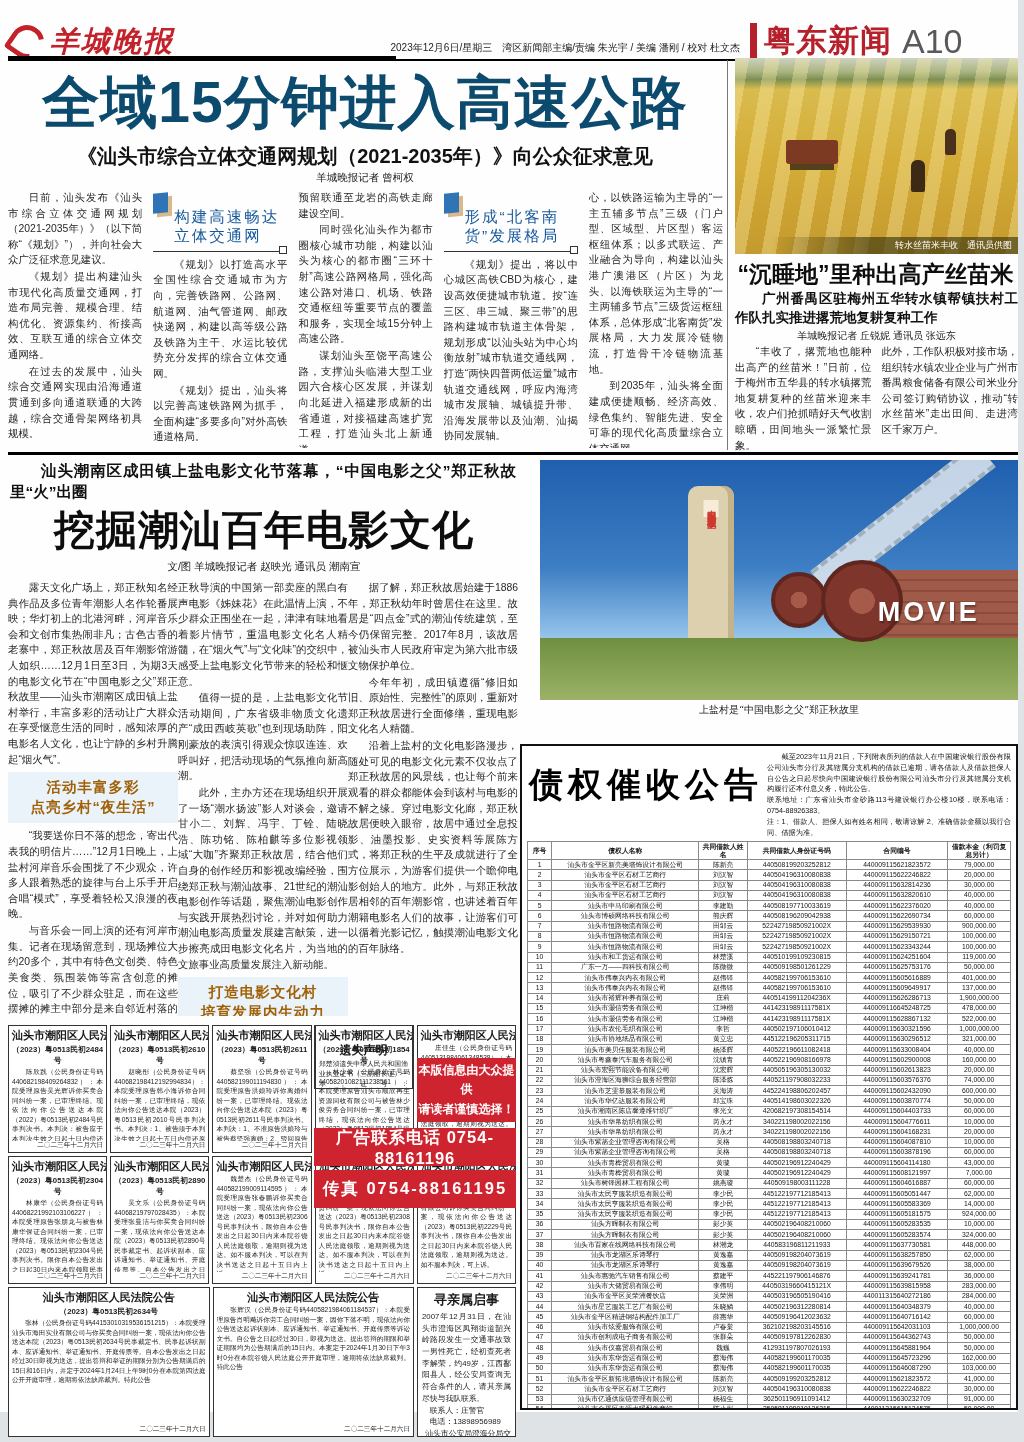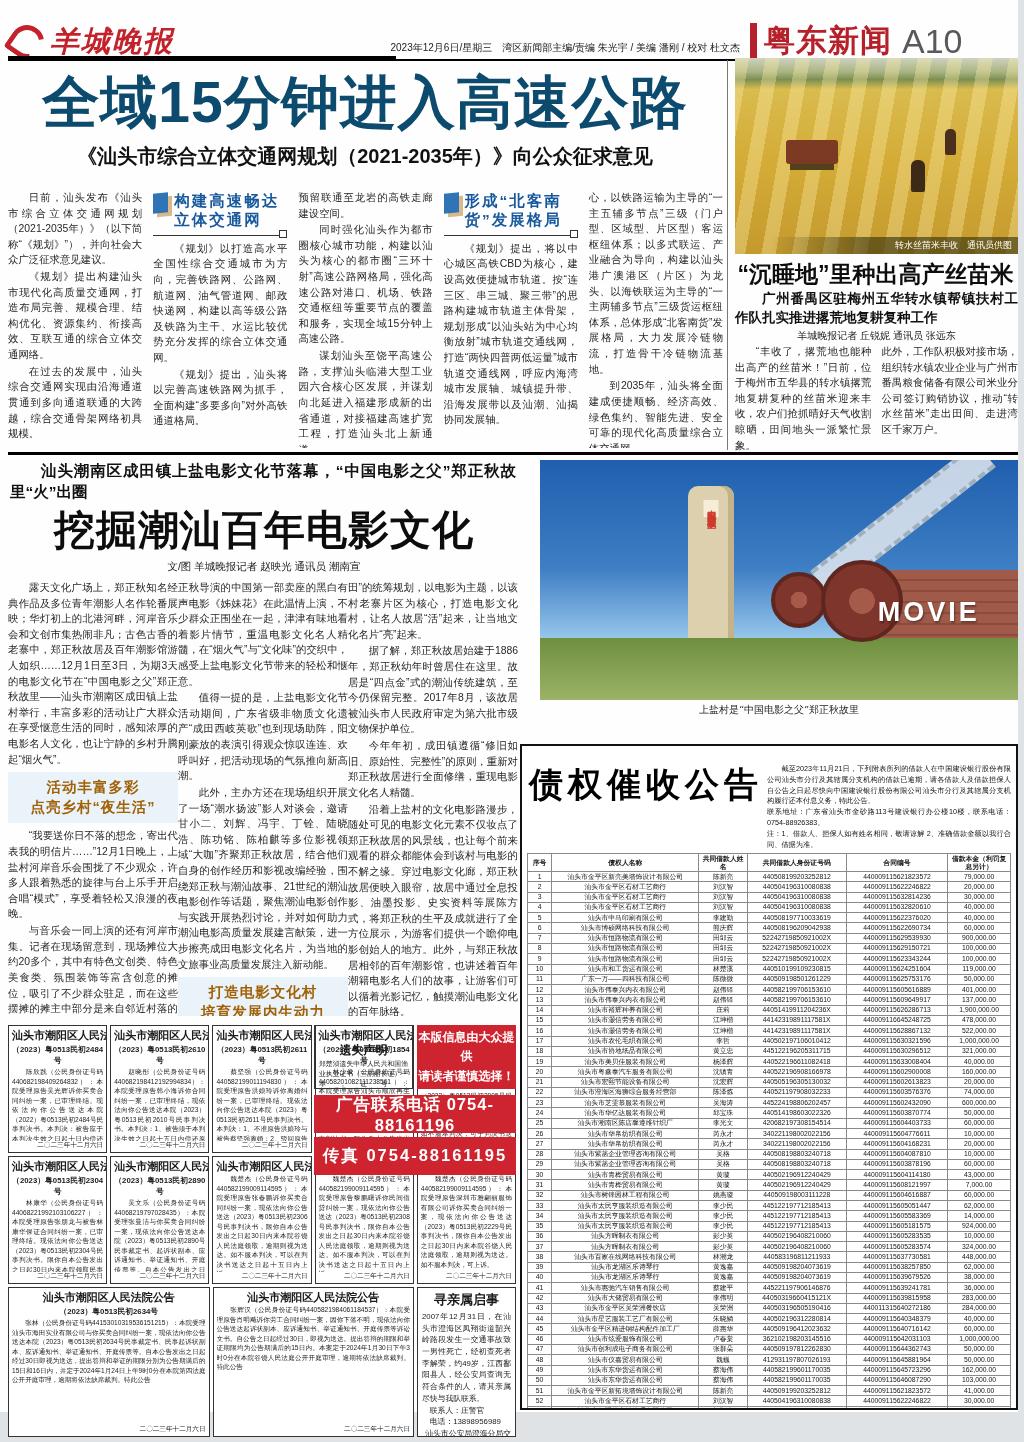--- a/index.html
+++ b/index.html
@@ -31,21 +31,21 @@
   .lead-cols{left:8px;top:190px;width:715px;height:258px;gap:11px;}
   .col{flex:1;overflow:hidden;}
   .bodytext p{margin:0 0 1px 0;text-indent:2em;font-size:10.4px;line-height:1.5;
               text-align:justify;color:#262626;}
   .bodytext p.noindent{text-indent:0;}
 
   .lead-subhead{margin:1px 0 5px 0;}
   .sh-row{display:flex;align-items:flex-start;}
   .book-icon{width:15px;height:20px;background:#2f74b5;display:inline-block;margin:2px 6px 0 0;
              transform:skewY(-6deg);box-shadow:4px 4px 0 #d9b98a;flex:0 0 auto;}
-  .sh-text{font-size:15.5px;font-weight:700;color:#17599c;line-height:1.25;letter-spacing:2px;}
+  .sh-text{font-size:15.5px;font-weight:400;color:#17599c;line-height:1.25;letter-spacing:2px;margin-top:16px;}
   .sh-rule{border-bottom:1px solid #333;position:relative;margin-top:4px;height:1px;}
   .sh-square{position:absolute;right:0;bottom:-3px;width:6px;height:6px;border:1px solid #333;background:#fff;}
 
   .v-divider{left:727px;top:60px;width:1px;height:390px;background:#777;}
 
   
   .rice-photo{left:735px;top:58px;width:283px;height:196px;overflow:hidden;
               background:linear-gradient(to bottom,#cdd2c0 0%,#aab481 7%,#7c8f52 11%,#d9bb4e 16%,#d3ab36 55%,#c49a2e 100%);}
   .rice-stripes{position:absolute;inset:0;
      background:repeating-linear-gradient(100deg,rgba(255,238,170,.35) 0 14px,rgba(0,0,0,0) 14px 30px);}
@@ -97,21 +97,21 @@
                  text-shadow:1px 2px 2px rgba(0,0,0,.35);}
   .movie-caption{left:540px;top:703px;width:478px;text-align:center;font-size:10px;color:#222;
                  font-family:"DejaVu Serif",serif;}
 
   
   .debt{left:520px;top:744px;width:498px;height:666px;border:2.5px solid #111;background:#fff;
         box-sizing:border-box;padding:4px 5px;overflow:hidden;}
   .debt-head{display:flex;align-items:flex-start;}
   .debt-title{font-size:34px;font-weight:900;letter-spacing:5px;white-space:nowrap;
               margin:12px 4px 4px 2px;color:#000;}
-  .debt-intro{flex:1;font-size:7.2px;line-height:1.5;text-align:justify;color:#111;margin-top:14px;}
+  .debt-intro{flex:1;font-size:7.2px;line-height:1.5;text-align:justify;color:#111;margin-top:2px;}
   .debt-intro p{margin:0;}
   .debt-intro p:first-child{text-indent:2em;}
   table.debt-table{width:100%;border-collapse:collapse;margin-top:3px;table-layout:fixed;}
   .debt-table th,.debt-table td{border:1px solid #8a8a8a;font-size:6.8px;line-height:1.22;
       padding:0.5px 1px;text-align:center;white-space:nowrap;overflow:hidden;color:#151515;}
   .debt-table th{font-weight:bold;white-space:normal;line-height:1.15;}
 
   
   .notices{left:8px;top:1025px;width:508px;height:412px;}
   .nrow{position:absolute;left:0;width:508px;display:flex;gap:3px;}
@@ -131,21 +131,21 @@
   .find-body{font-size:7.8px;line-height:1.5;text-align:justify;color:#222;}
   .find-line{font-size:7.8px;line-height:1.5;text-indent:1em;color:#222;}
   .find-right{font-size:7.8px;line-height:1.5;text-align:right;color:#222;}
 
   .lostbox{position:absolute;left:306px;top:0;width:99px;height:64px;border:1px solid #333;
            box-sizing:border-box;padding:16px 4px;overflow:hidden;}
   .lost-title{font-weight:900;font-size:12px;text-align:center;}
   .lost-body{font-size:6.8px;line-height:1.5;text-align:justify;color:#222;}
 
   .redbox{background:#ce2430;color:#fff;font-weight:900;display:flex;align-items:center;
-          justify-content:center;text-align:center;box-sizing:border-box;}
+          justify-content:center;text-align:center;box-sizing:border-box;margin-top:33px;}
   .infobox{position:absolute;left:409px;top:0;width:99px;height:64px;font-size:12px;line-height:1.6;}
   .adphone{position:absolute;left:306px;top:70px;width:202px;height:38px;font-size:16.5px;letter-spacing:1px;}
   .adfax{position:absolute;left:306px;top:112px;width:202px;height:38px;font-size:16.5px;letter-spacing:2px;}
 </style>
 </head>
 <body>
 
 <div class="page">
 
   <div class="abs logo">
@@ -156,20 +156,21 @@
   <div class="abs bar-thick"></div>
   <div class="abs bar-thin"></div>
   <div class="abs section">
     <span class="section-bar"></span>
     <span class="section-name">粤东新闻</span>
     <span class="section-page">A10</span>
   </div>
 
   <div class="abs lead-headline">全域15分钟进入高速公路</div>
   <div class="abs lead-subtitle">《汕头市综合立体交通网规划（2021-2035年）》向公众征求意见</div>
+  <div class="abs lead-byline">羊城晚报记者 曾柯权</div>
   <div class="abs cols lead-cols bodytext" id="lead-cols">
       <div class="col">
         <p>日前，汕头发布《汕头市综合立体交通网规划（2021-2035年）》（以下简称“《规划》”），并向社会大众广泛征求意见建议。</p>
         <p>《规划》提出构建汕头市现代化高质量交通网，打造布局完善、规模合理、结构优化、资源集约、衔接高效、互联互通的综合立体交通网络。</p>
         <p>在过去的发展中，汕头综合交通网实现由沿海通道贯通到多向通道联通的大跨越，综合交通骨架网络初具规模。</p>
       </div>
       <div class="col">
         <div class="lead-subhead">
           <div class="sh-row">
             <span class="book-icon"></span>
@@ -238,21 +239,20 @@
         <p>“我要送你日不落的想念，寄出代表我的明信片……”12月1日晚上，上盐村河岸音乐会围拢了不少观众，许多人跟着熟悉的旋律与台上乐手开启合唱“模式”，享受着轻松又浪漫的夜晚。</p>
         <p>与音乐会一同上演的还有河岸市集。记者在现场留意到，现场摊位大约20多个，其中有特色文创类、特色美食类、氛围装饰等富含创意的摊位，吸引了不少群众驻足，而在这些摆摊的摊主中部分是来自邻近村落的村民。</p>
       </div>
       <div class="col">
         <p class="noindent">正秋导演的中国第一部卖座的黑白有声电影《姊妹花》在此温情上演，不少群众正围坐在一起，津津有味地看着影片情节，重温电影文化名人精髓，在“烟火气”与“文化味”的交织中，感受上盐电影文化节带来的轻松和惬意。</p>
         <p>值得一提的是，上盐电影文化节活动期间，广东省级非物质文化遗产“成田西岐英歌”也到现场助阵，阳刚豪放的表演引得观众惊叹连连、欢呼叫好，把活动现场的气氛推向新高潮。</p>
         <p>此外，主办方还在现场组织开展了一场“潮水扬波”影人对谈会，邀请甘小二、刘辉、冯宇、丁铨、陆晓浩、陈功铭、陈柏麒等多位影视领域“大咖”齐聚郑正秋故居，结合他们自身的创作经历和影视改编经验，围绕郑正秋与潮汕故事、21世纪的潮汕电影创作等话题，聚焦潮汕电影创作与实践开展热烈讨论，并对如何助力潮汕电影高质量发展建言献策，进一步擦亮成田电影文化名片，为当地的文旅事业高质量发展注入新动能。</p>
         <div class="movie-subhead">打造电影文化村<br>培育发展内生动力</div>
       </div>
       <div class="col">
-        <p class="noindent">田”的统筹规划，以电影为主题，以该村老寨片区为核心，打造电影文化村，让名人故居“活”起来，让当地文化名片“亮”起来。</p>
         <p>据了解，郑正秋故居始建于1886年，郑正秋幼年时曾居住在这里。故居是“四点金”式的潮汕传统建筑，至今仍保留完整。2017年8月，该故居被汕头市人民政府审定为第六批市级文物保护单位。</p>
         <p>今年年初，成田镇遵循“修旧如旧、原始性、完整性”的原则，重新对郑正秋故居进行全面修缮，重现电影文化名人精髓。</p>
         <p>沿着上盐村的文化电影路漫步，随处可见的电影文化元素不仅妆点了郑正秋故居的风景线，也让每个前来观看的群众都能体会到该村与电影的不解之缘。穿过电影文化廊，郑正秋故居便映入眼帘，故居中通过全息投影、油墨投影、史实资料等展陈方式，将郑正秋的生平及成就进行了全方位展示，为游客们提供一个瞻仰电影创始人的地方。此外，与郑正秋故居相邻的百年潮影馆，也讲述着百年潮籍电影名人们的故事，让游客们可以循着光影记忆，触摸潮汕电影文化的百年脉络。</p>
       </div>
     </div>
 
   <div class="abs movie-photo">
     <div class="mp-strip"></div>
     <div class="mp-wall"></div>
     <div class="mp-green"></div>

